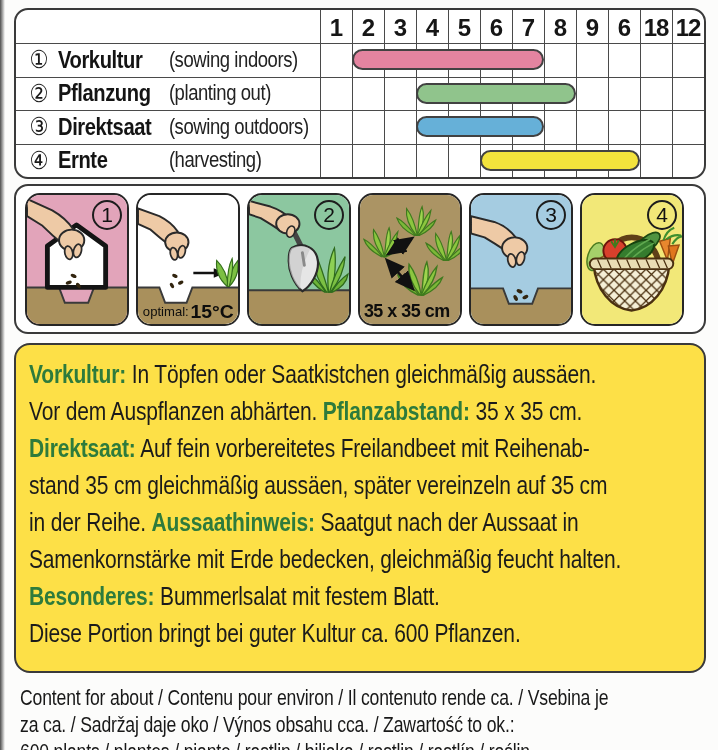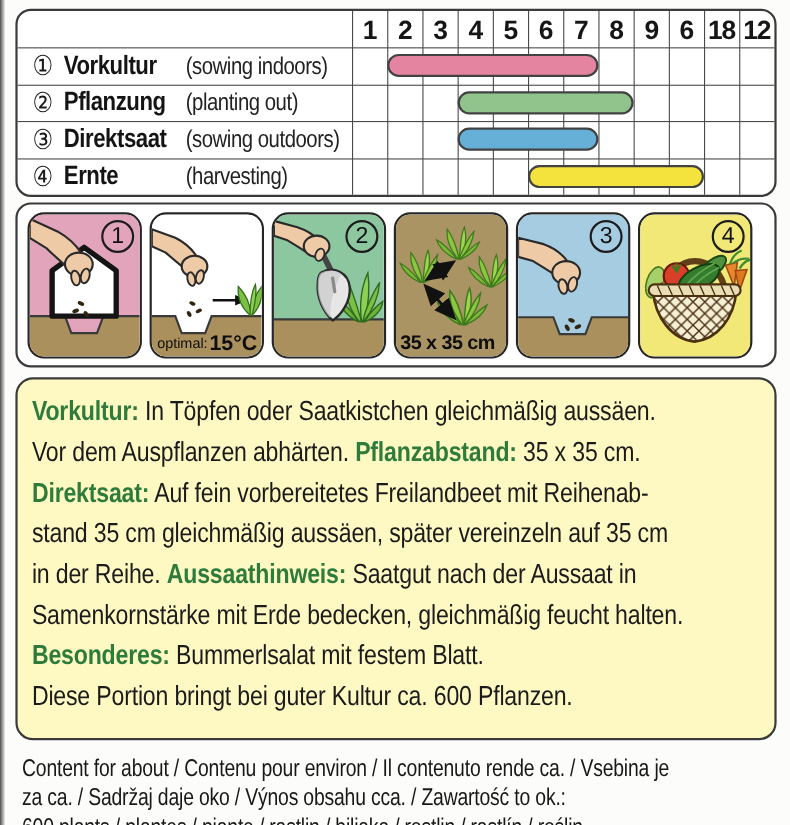--- a/index.html
+++ b/index.html
@@ -29,21 +29,21 @@
   .panels-card{left:14px;top:184px;width:692px;height:150px;display:flex;
     gap:7px;padding:6px 9px;align-items:center;}
   .panel{position:relative;width:100px;height:129px;border:2.5px solid #262626;
     border-radius:15px;overflow:hidden;flex:none;background:#fff;box-sizing:content-box;}
   .panel svg{position:absolute;left:0;top:0;width:100%;height:100%;display:block;}
   .badge{position:absolute;top:5px;right:5px;width:30px;height:30px;border:2.5px solid #1d1d1d;
     border-radius:50%;display:flex;align-items:center;justify-content:center;
     font-size:21px;color:#111;box-sizing:border-box;background:transparent;z-index:2;}
 
   
-  .text-card{left:14px;top:343px;width:692px;height:330px;background:#fef9c3;
+  .text-card{left:14px;top:343px;width:692px;height:330px;background:#fde047;
     border-radius:16px;padding:11px 13px;overflow:hidden;}
   .instr-line{white-space:nowrap;font-size:25px;line-height:37px;color:#1b1b1b;
     transform:scaleX(0.84);transform-origin:0 50%;letter-spacing:-0.2px;}
   .glabel{color:#2e7b3c;font-weight:bold;}
 
   
   .footer{position:absolute;left:20px;top:684px;width:698px;}
   .footer-line{white-space:nowrap;font-size:22px;line-height:27px;color:#181818;
     transform:scaleX(0.8);transform-origin:0 50%;letter-spacing:-0.2px;}
 </style>

